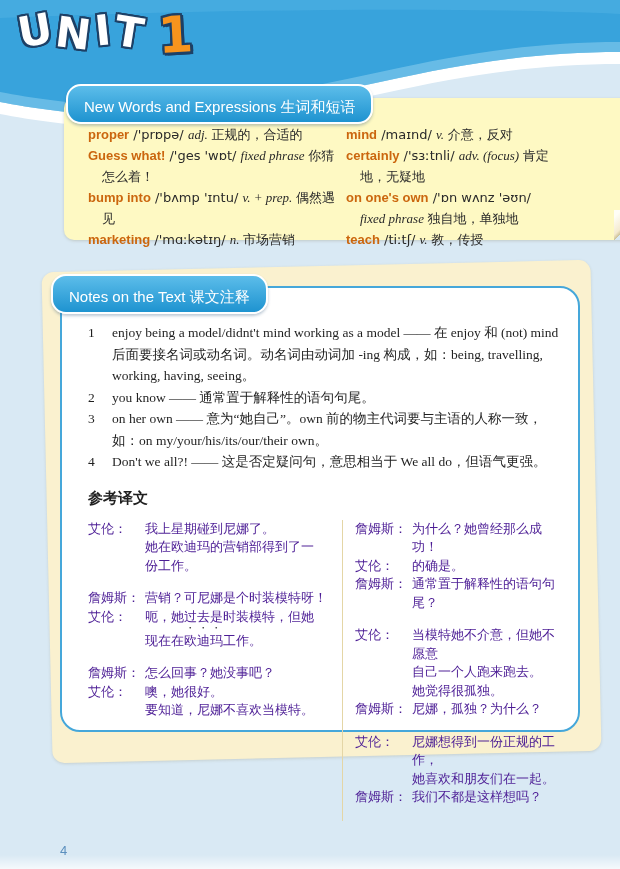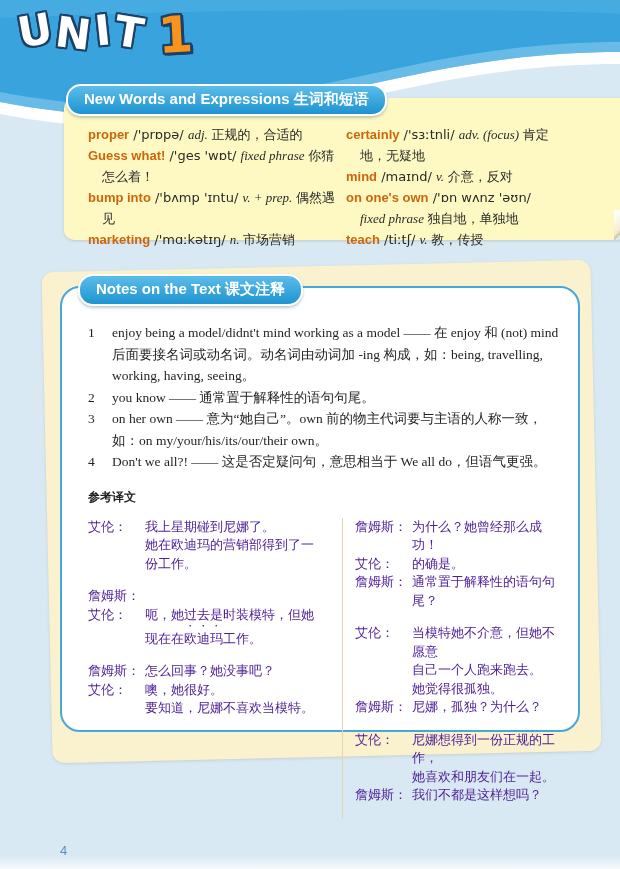--- a/index.html
+++ b/index.html
@@ -16,23 +16,23 @@
   .unit-letter:nth-child(1){transform:rotate(-10deg);}
   .unit-letter:nth-child(2){transform:rotate(7deg) translateY(3px);}
   .unit-letter:nth-child(3){transform:rotate(-6deg);}
   .unit-letter:nth-child(4){transform:rotate(9deg) translateY(2px);}
   .unit-number{font-size:50px;line-height:1;color:#f7941d;margin-left:10px;transform:rotate(-3deg);
        display:inline-block;
        text-shadow:-2px -2px 0 #1d4066,2px -2px 0 #1d4066,-2px 2px 0 #1d4066,3px 3px 0 #1d4066,
                    0 -2px 0 #1d4066,0 3px 0 #1d4066,-2px 0 0 #1d4066,3px 0 0 #1d4066;}
 
   
-  .pill{position:absolute;z-index:3;padding:4px 16px 5px 16px;border:2px solid #ffffff;
+  .pill{position:absolute;z-index:3;padding:12px 16px 5px 16px;border:2px solid #ffffff;
         border-radius:15px;background:linear-gradient(#5cbdea,#1e93d0);
-        color:#fff;font-weight:bold;font-size:15px;white-space:nowrap;
+        color:#fff;font-weight:normal;font-size:15px;white-space:nowrap;
         box-shadow:0 2px 3px rgba(40,80,120,.3);}
 
   
   .newwords-box{position:absolute;left:64px;top:98px;width:580px;height:142px;
         background:#fef9c3;border-radius:10px;box-shadow:0 1px 3px rgba(120,110,70,.25);}
   .nw-cols{display:flex;padding:26px 10px 0 24px;}
   .nw-col{font-size:13px;line-height:21px;color:#2a2a2a;}
   .nw-col.left{width:248px;margin-right:10px;}
   .nw-col.right{width:206px;}
   .entry{padding-left:14px;text-indent:-14px;}
@@ -47,21 +47,21 @@
   .cream-tilt{position:absolute;left:47px;top:266px;width:549px;height:491px;
         background:#faf1cf;border-radius:12px;transform:rotate(-1.3deg);
         box-shadow:0 1px 3px rgba(120,110,70,.2);}
   .notes-box{position:absolute;left:60px;top:286px;width:520px;height:446px;background:#ffffff;
         border:2px solid #45a7da;border-radius:20px;box-sizing:border-box;}
   .notes-inner{padding:34px 18px 0 26px;}
   .note-row{display:flex;font-family:"Liberation Serif",serif;font-size:13.5px;
         line-height:21.5px;color:#1f1f1f;}
   .note-num{width:24px;flex:none;}
   .note-text{flex:1;}
-  .trans-heading{font-family:"Liberation Serif",serif;font-weight:bold;font-size:12px;
+  .trans-heading{font-family:"Liberation Serif",serif;font-weight:bold;font-size:15px;
         color:#1f1f1f;margin:16px 0 12px 0;}
   .dialogue{display:flex;align-items:stretch;}
   .dcol{font-family:"Liberation Serif",serif;font-size:13px;line-height:18.5px;color:#4c1d95;}
   .dcol.left{width:250px;padding-right:4px;}
   .dcol.right{flex:1;border-left:1px solid #e4d6a6;padding-left:12px;}
   .dgroup{margin-bottom:14px;}
   .turn{display:flex;}
   .speaker{width:57px;flex:none;}
   .lines{flex:1;}
   .emph{-webkit-text-emphasis:filled dot #333;text-emphasis:filled dot #333;
@@ -93,31 +93,31 @@
 
   <div class="newwords-box">
     <div class="nw-cols">
       <div class="nw-col left">
           <div class="entry"><span class="word">proper</span><span class="phon"> /'prɒpə/ </span><span class="pos">adj.</span> <span class="def">正规的，合适的</span></div>
           <div class="entry"><span class="word">Guess what!</span><span class="phon"> /'ges 'wɒt/ </span><span class="pos">fixed phrase</span> <span class="def">你猜怎么着！</span></div>
           <div class="entry"><span class="word">bump into</span><span class="phon"> /'bʌmp 'ɪntu/ </span><span class="pos">v. + prep.</span> <span class="def">偶然遇见</span></div>
           <div class="entry"><span class="word">marketing</span><span class="phon"> /'mɑːkətɪŋ/ </span><span class="pos">n.</span> <span class="def">市场营销</span></div>
         </div>
       <div class="nw-col right">
+          <div class="entry"><span class="word">mind</span><span class="phon"> /maɪnd/ </span><span class="pos">v.</span> <span class="def">介意，反对</span></div>
           <div class="entry"><span class="word">certainly</span><span class="phon"> /'sɜːtnli/ </span><span class="pos">adv. (focus)</span> <span class="def">肯定地，无疑地</span></div>
-          <div class="entry"><span class="word">mind</span><span class="phon"> /maɪnd/ </span><span class="pos">v.</span> <span class="def">介意，反对</span></div>
           <div class="entry"><span class="word">on one's own</span><span class="phon"> /'ɒn wʌnz 'əʊn/ </span><span class="pos">fixed phrase</span> <span class="def">独自地，单独地</span></div>
           <div class="entry"><span class="word">teach</span><span class="phon"> /tiːtʃ/ </span><span class="pos">v.</span> <span class="def">教，传授</span></div>
         </div>
     </div>
     <div class="page-curl"></div>
   </div>
 
   <div class="cream-tilt"></div>
-  <div class="pill" style="left:78px;top:274px;">Notes on the Text 课文注释</div>
+  <div class="pill" style="left:51px;top:274px;">Notes on the Text 课文注释</div>
 
   <div class="notes-box">
     <div class="notes-inner">
       <div>
           <div class="note-row">
             <span class="note-num">1</span>
             <span class="note-text">enjoy being a model/didnt't mind working as a model —— 在 enjoy 和 (not) mind 后面要接名词或动名词。动名词由动词加 -ing 构成，如：being, travelling, working, having, seeing。</span>
           </div>
           <div class="note-row">
             <span class="note-num">2</span>
@@ -141,20 +141,23 @@
                 <div class="lines">
                   <div class="line">我上星期碰到尼娜了。</div>
                   <div class="line">她在欧迪玛的营销部得到了一</div>
                   <div class="line">份工作。</div>
                 </div>
               </div>
             </div>
             <div class="dgroup">
               <div class="turn">
                 <span class="speaker">詹姆斯：</span>
+                <div class="lines">
+                  <div class="line">营销？可尼娜是个时装模特呀！</div>
+                </div>
               </div>
               <div class="turn">
                 <span class="speaker">艾伦：</span>
                 <div class="lines">
                   <div class="line">呃，她<span class="emph">过去是</span>时装模特，但她</div>
                   <div class="line">现在在欧迪玛工作。</div>
                 </div>
               </div>
             </div>
             <div class="dgroup">

